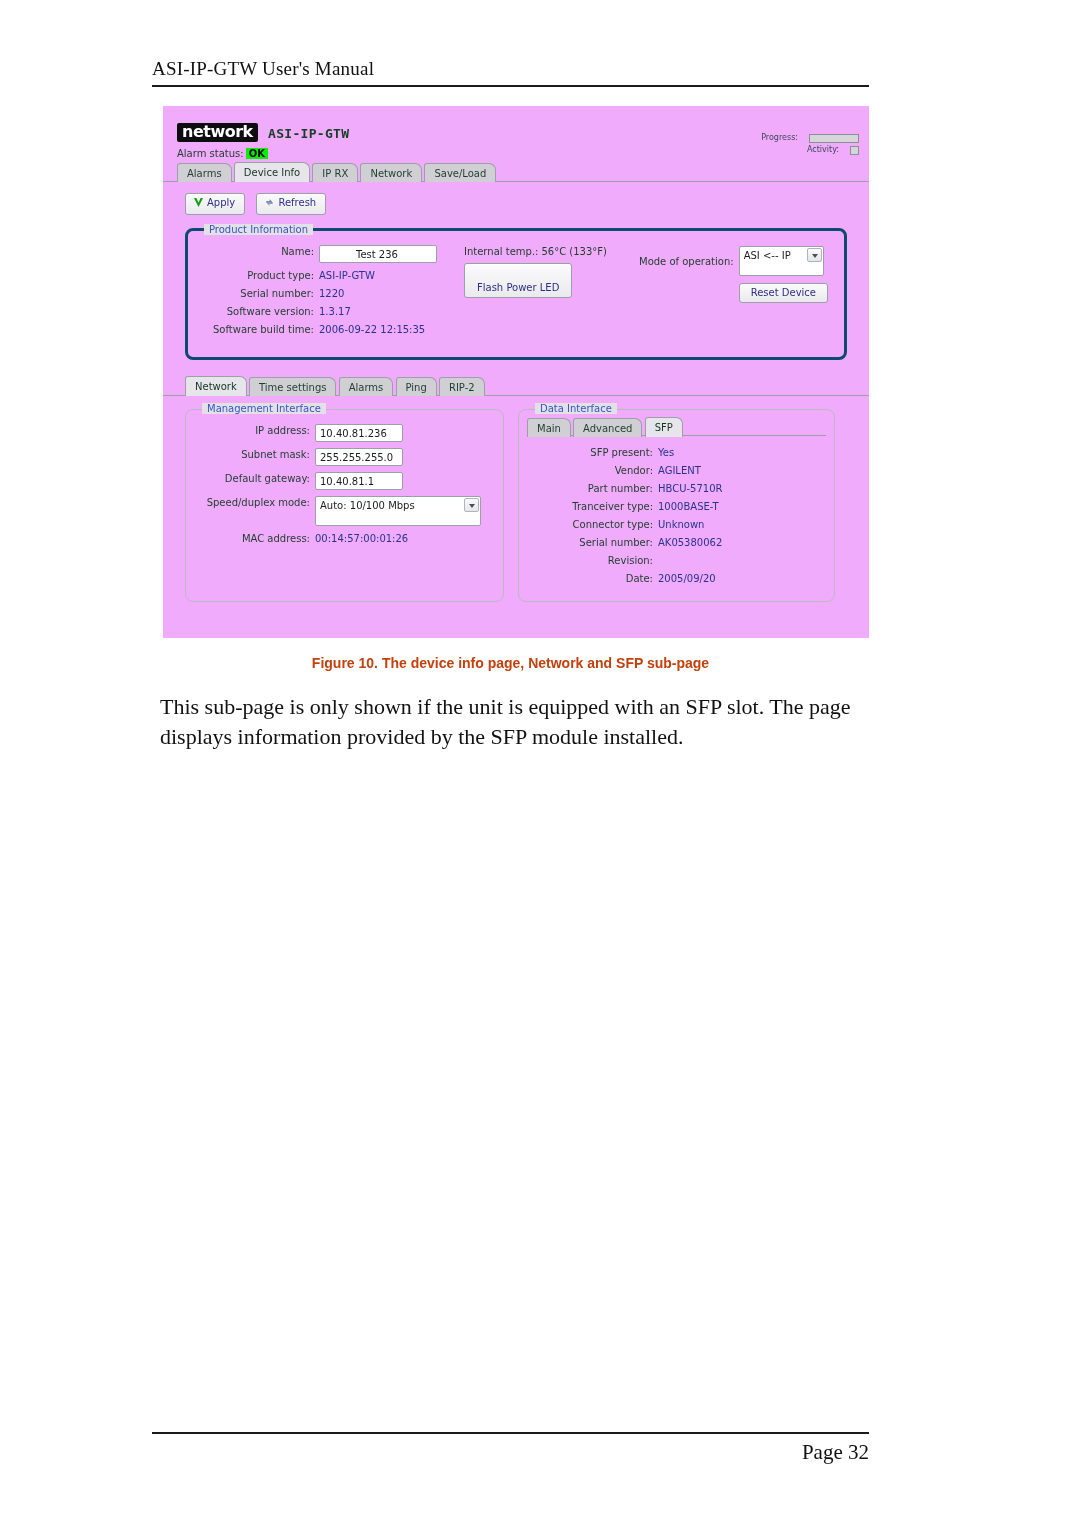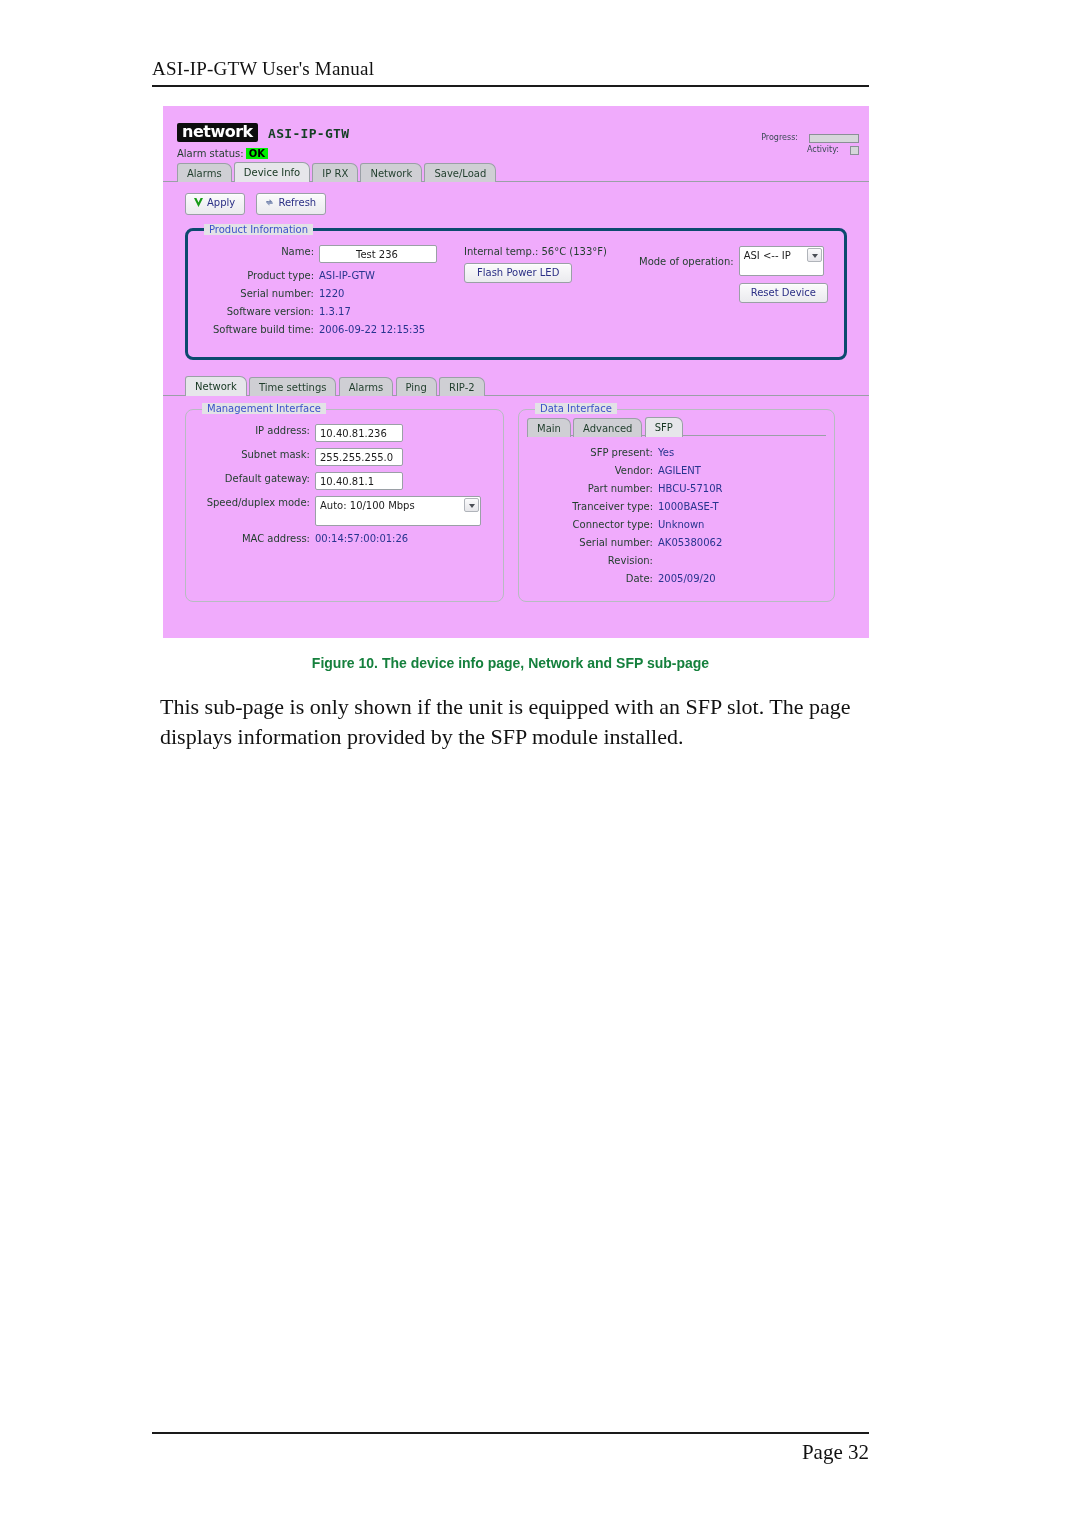--- a/index.html
+++ b/index.html
@@ -55,21 +55,21 @@
 
   .figure-caption {
     position: absolute;
     left: 152px;
     top: 655px;
     width: 717px;
     text-align: center;
     font-family: "Liberation Sans", sans-serif;
     font-size: 14px;
     font-weight: bold;
-    color: #15803d;
+    color: #c2410c;
   }
 
   .body-text {
     position: absolute;
     left: 160px;
     top: 692px;
     width: 720px;
     font-family: "Liberation Serif", serif;
     font-size: 22px;
     line-height: 30px;
@@ -442,21 +442,21 @@
         <div class="kv">
           <div class="k">Software build time:</div>
           <div class="v">2006-09-22 12:15:35</div>
         </div>
       </div>
 
       <div class="pi-col-b">
         <div style="white-space:nowrap; margin-bottom:6px;">
           <span class="k" style="padding-right:3px;">Internal temp.:</span><span class="v">56°C (133°F)</span>
         </div>
-        <span class="btn" style="padding:3px 12px 4px 12px;">Flash Power LED</span>
+        <span class="btn" style="padding:18px 12px 4px 12px;">Flash Power LED</span>
       </div>
 
       <div class="pi-col-c">
         <div style="display:flex; align-items:center; white-space:nowrap; margin-bottom:7px;">
           <span class="k" style="padding-right:5px;">Mode of operation:</span>
           <span class="sel" style="width:85px; display:inline-block;">
             <span>ASI &lt;-- IP</span>
             <span class="arrow"></span>
           </span>
         </div>

